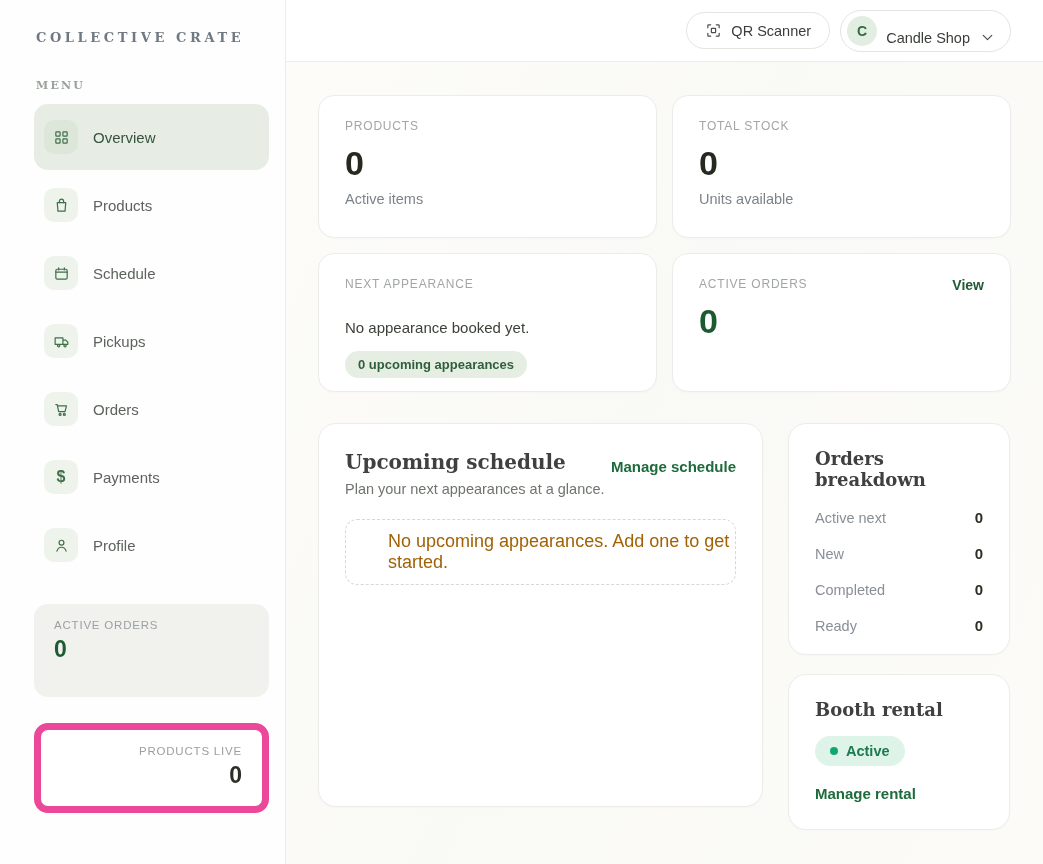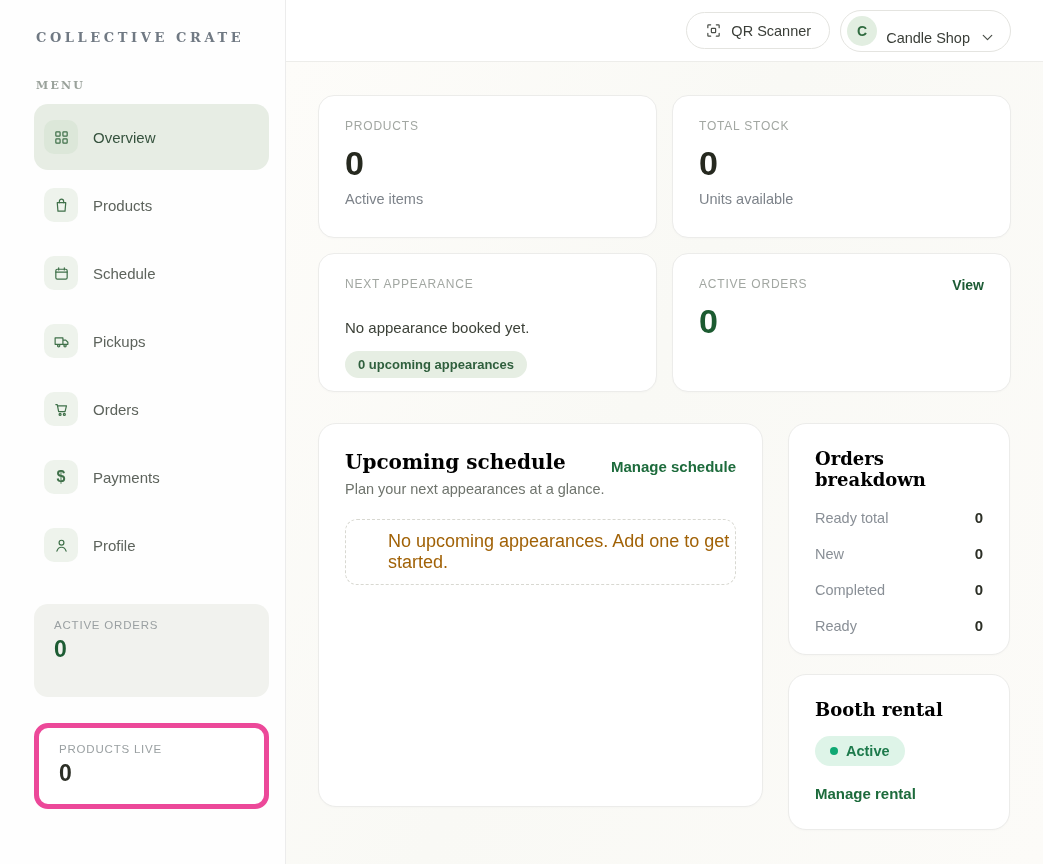--- a/index.html
+++ b/index.html
@@ -22,21 +22,21 @@
     display:flex; align-items:center; justify-content:center; flex-shrink:0; }
   .nav-item.active .chip { background:#dce7d9; }
   .chip svg { width:17px; height:17px; stroke:#3f7049; fill:none; stroke-width:1.7;
     stroke-linecap:round; stroke-linejoin:round; }
   .chip .dollar { font-size:16px; font-weight:700; color:#3f7049; }
   .nav-text { font-size:15px; color:#5d635c; }
   .nav-item.active .nav-text { color:#35523d; }
 
   .side-card { border-radius:14px; padding:15px 20px 17px; margin-top:26px; }
   .side-card.gray { background:#f1f2ee; }
-  .side-card.white { background:#ffffff; border:5px solid #ec4899; }
+  .side-card.white { background:#ffffff; border:7px solid #ec4899;text-align:right; }
   .side-card-label { font-size:11.5px; letter-spacing:0.8px; color:#9aa0a2; text-transform:uppercase; }
   .side-card-value { font-size:23px; font-weight:700; margin-top:5px; color:#2c2f26; }
   .side-card-value.green { color:#1d5c33; }
   .side-card.gray { padding-bottom:34px; }
 
   
   .main { flex:1; display:flex; flex-direction:column; }
   .topbar { height:62px; background:#fff; border-bottom:1px solid #ededea;
     display:flex; align-items:center; justify-content:flex-end; gap:10px; padding:0 32px; }
   .pill-btn { display:flex; align-items:flex-end; gap:9px; border:1px solid #e4e4e0;
@@ -68,21 +68,21 @@
   .badge { display:inline-block; margin-top:15px; background:#e6eee3; color:#2f5f3d;
     font-size:13px; font-weight:600; border-radius:999px; padding:6px 13px; }
   .orders-card { padding:23px 26px; height:139px; position:relative; }
   .view-link { position:absolute; top:23px; right:26px; font-size:14px; font-weight:700;
     color:#1d5b35; cursor:pointer; text-decoration:none; }
 
   .bottom-row { display:flex; gap:25px; margin-top:31px; align-items:flex-start; }
   .schedule-card { width:445px; height:384px; border-radius:18px; padding:26px; }
   .sched-head { display:flex; justify-content:space-between; align-items:flex-start; }
   .serif-title { font-family:"DejaVu Serif","Liberation Serif",serif; font-weight:700;
-    font-size:20px; color:#000000; }
+    font-size:20px; color:#404040; }
   .sched-sub { font-size:14.5px; color:#6f746d; margin-top:7px; }
   .manage-link { font-size:15px; font-weight:600; color:#1d6b3c; cursor:pointer;
     text-decoration:none; white-space:nowrap; margin-top:8px; }
   .empty-box { margin-top:22px; border:1.5px dashed #d8d8d1; border-radius:12px;
     height:66px; display:flex; align-items:center; justify-content:center; }
   .empty-text { font-size:18px; color:#a16207;margin-left:42px; }
 
   .right-col { display:flex; flex-direction:column; gap:19px; width:222px; }
   .breakdown-card { border-radius:18px; padding:24px 26px 20px; }
   .breakdown-card .serif-title, .rental-card .serif-title { font-size:18px; }
@@ -239,21 +239,21 @@
           </div>
           <div class="empty-box">
             <span class="empty-text">No upcoming appearances. Add one to get started.</span>
           </div>
         </div>
 
         <div class="right-col">
           <div class="card breakdown-card">
             <div class="serif-title">Orders breakdown</div>
             <div class="bd-row">
-              <span class="bd-label">Ready total</span>
+              <span class="bd-label">Active next</span>
               <span class="bd-value">0</span>
             </div>
             <div class="bd-row">
               <span class="bd-label">New</span>
               <span class="bd-value">0</span>
             </div>
             <div class="bd-row">
               <span class="bd-label">Completed</span>
               <span class="bd-value">0</span>
             </div>

